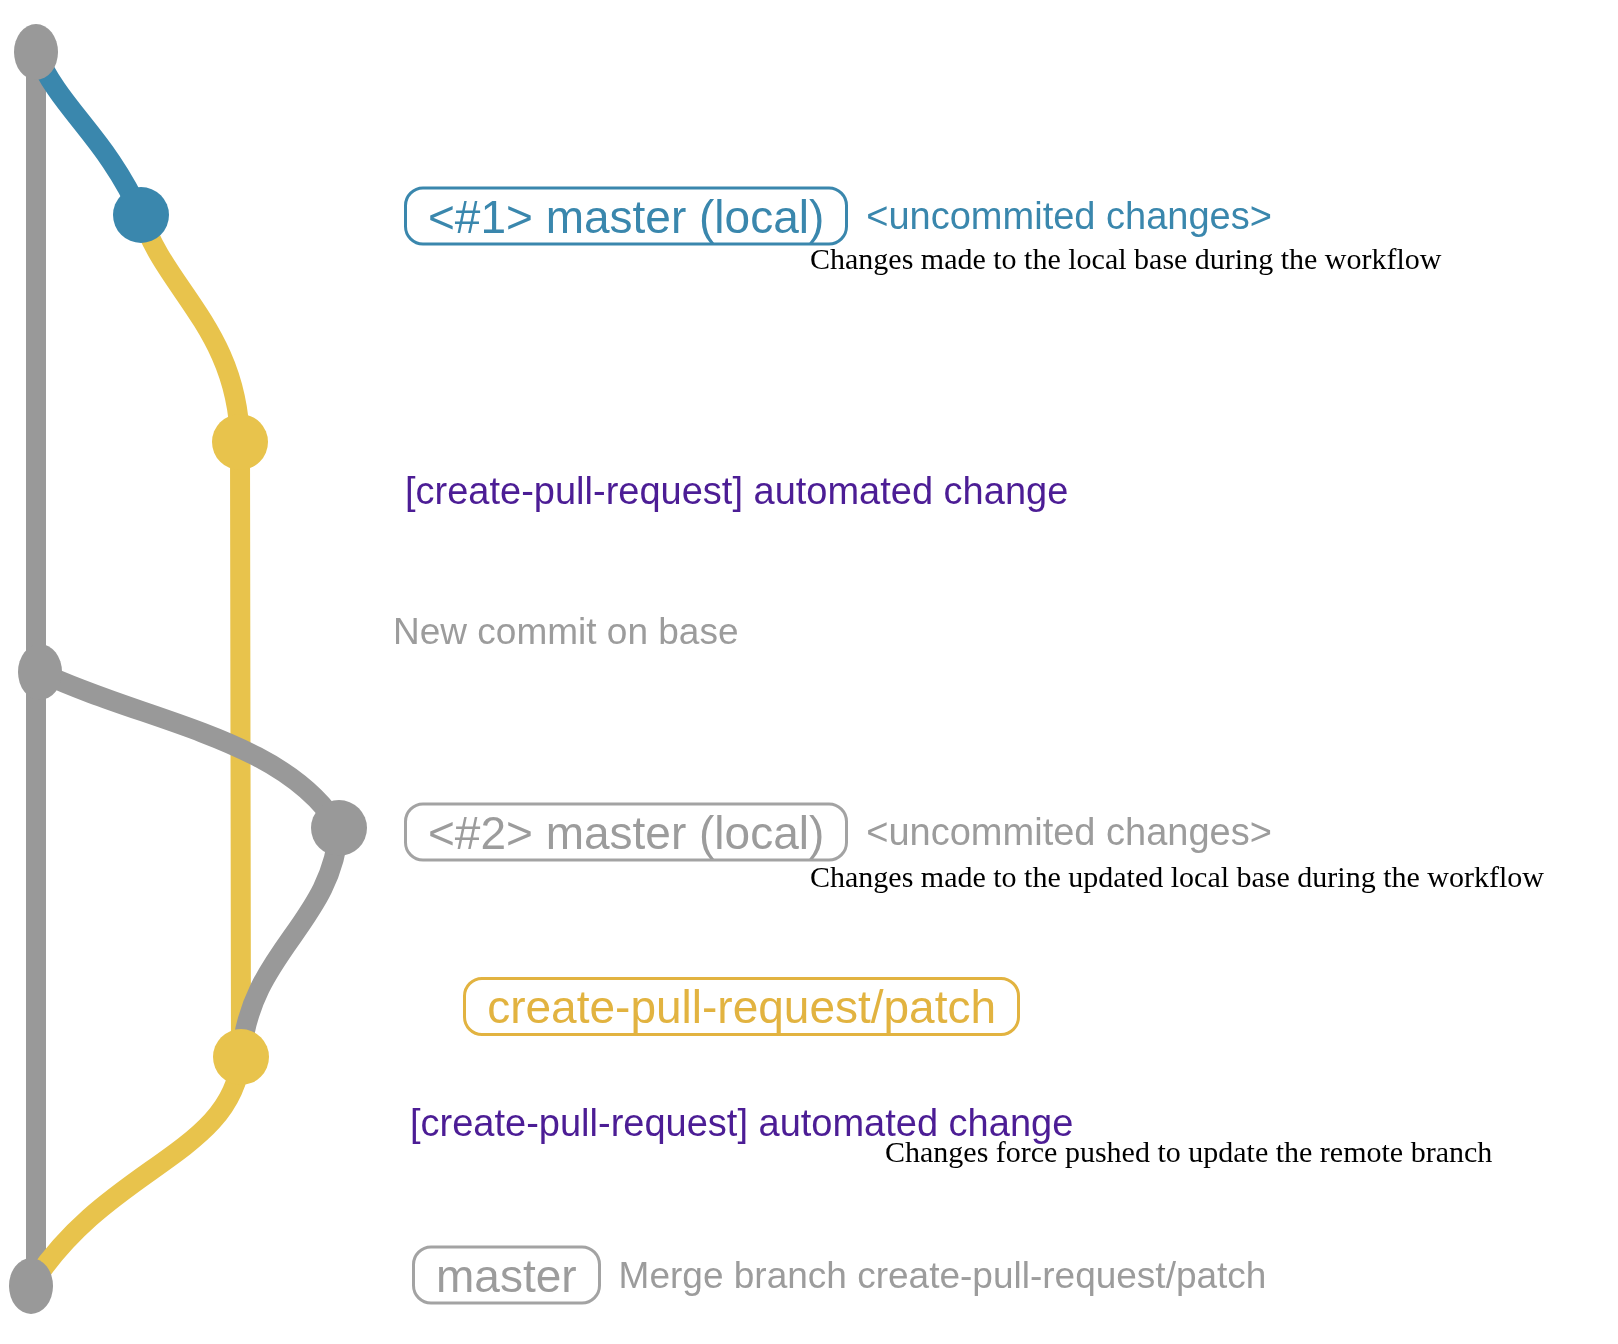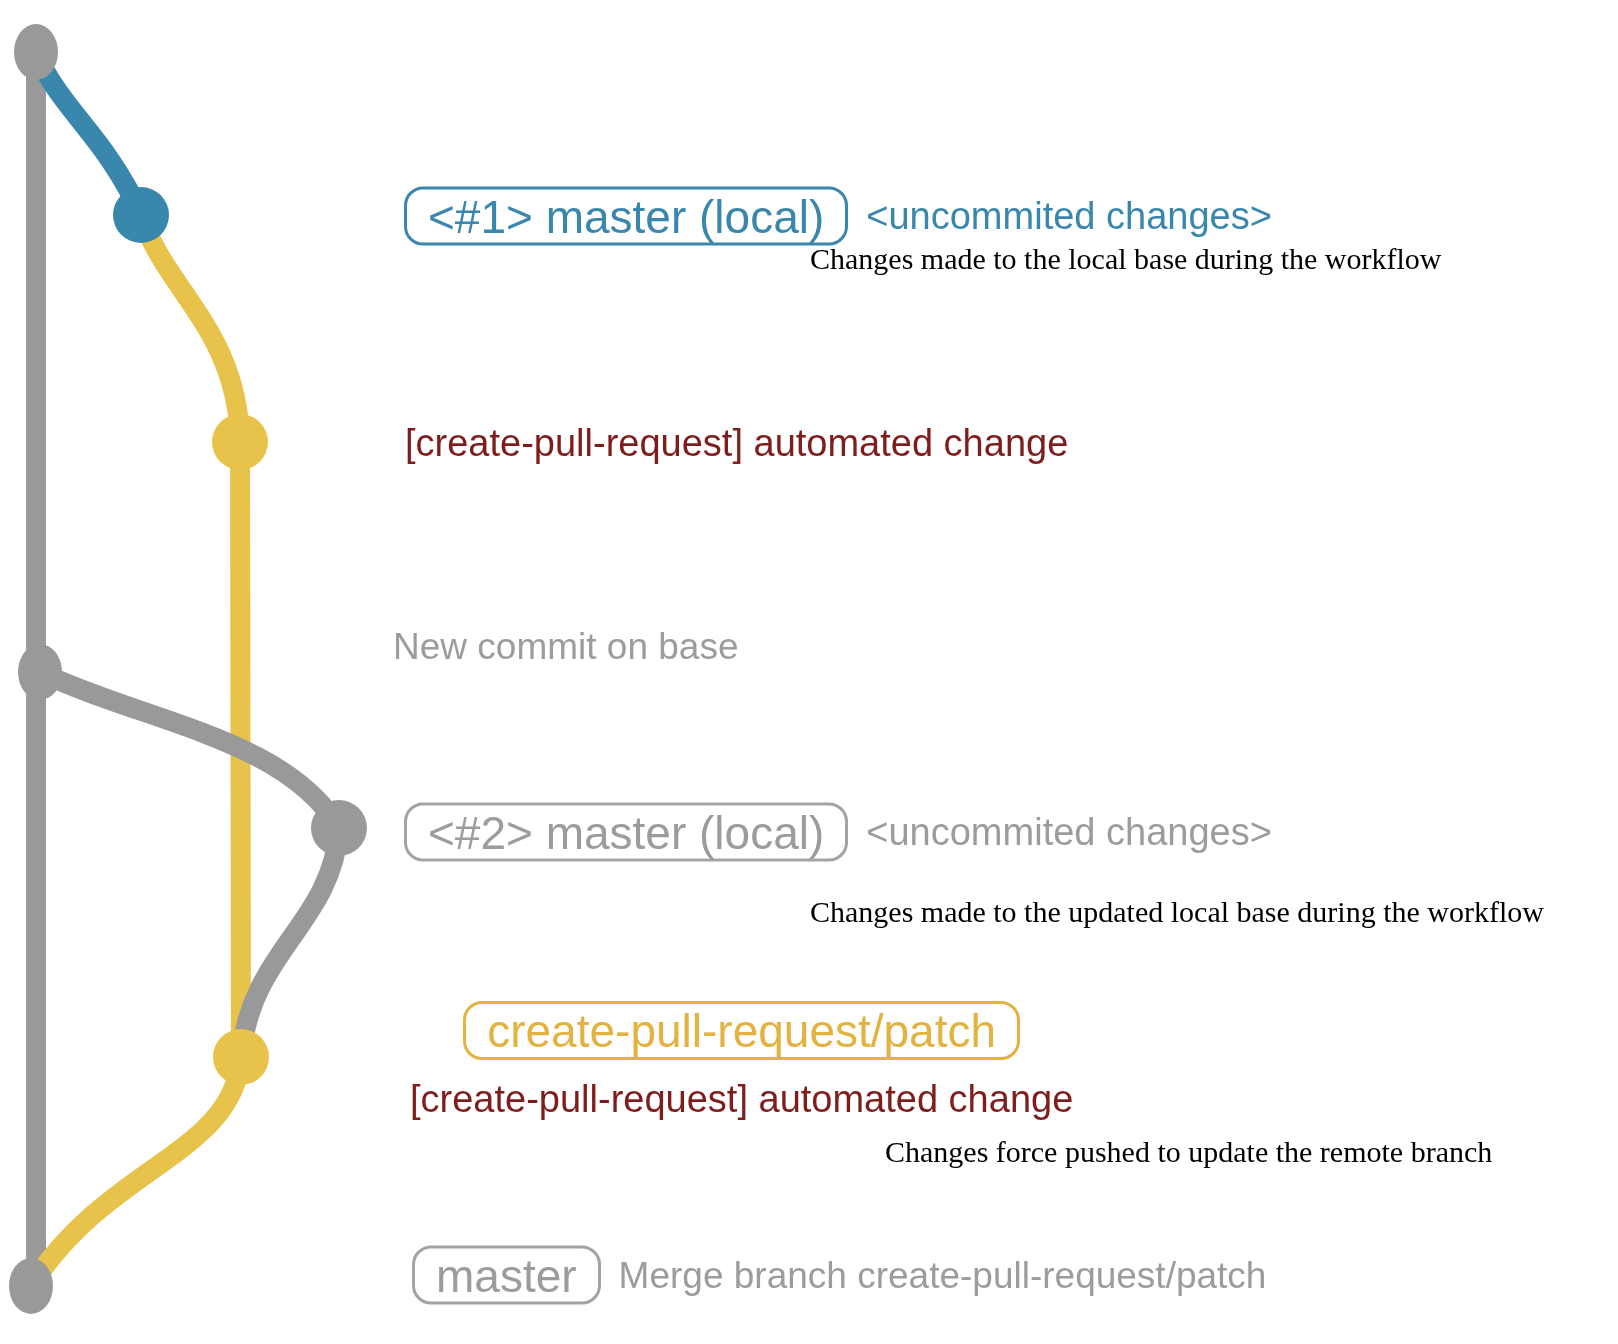--- a/index.html
+++ b/index.html
@@ -23,21 +23,21 @@
     gap: 18px;
     transform: translateY(-50%);
     white-space: nowrap;
   }
 
   .sans  { font-family: "Liberation Sans", sans-serif; font-size: 37px; }
   .serif { font-family: "Liberation Serif", serif; font-size: 30px; color: #000000; }
 
   .gray-text   { color: #9c9c9c; }
   .blue-text   { color: #3a87ad; }
-  .yellow-text { color: #7f1d1d; }
+  .yellow-text { color: #4c1d95; margin-top: 48px; }
 
   .badge {
     display: inline-flex;
     align-items: center;
     box-sizing: border-box;
     height: 59px;
     padding: 0 21px;
     border: 3px solid;
     border-radius: 19px;
     font-size: 46px;
@@ -73,27 +73,27 @@
 
 
   <div class="row" style="left:404px; top:216px;">
     <span class="badge badge-blue">&lt;#1&gt; master (local)</span>
     <span class="sans blue-text" style="font-size:38px;">&lt;uncommited changes&gt;</span>
   </div>
   <div class="abs vcenter serif" style="left:810px; top:259px;">Changes made to the local base during the workflow</div>
 
   <div class="abs vcenter sans yellow-text" style="left:405px; top:443px; font-size:38px;">[create-pull-request] automated change</div>
 
-  <div class="abs vcenter sans gray-text" style="left:393px; top:647px;">New commit on base</div>
+  <div class="abs vcenter sans gray-text" style="left:393px; top:632px;">New commit on base</div>
 
   <div class="row" style="left:404px; top:832px;">
     <span class="badge badge-gray">&lt;#2&gt; master (local)</span>
     <span class="sans gray-text" style="font-size:38px;">&lt;uncommited changes&gt;</span>
   </div>
-  <div class="abs vcenter serif" style="left:810px; top:912px;">Changes made to the updated local base during the workflow</div>
+  <div class="abs vcenter serif" style="left:810px; top:877px;">Changes made to the updated local base during the workflow</div>
 
   <div class="row" style="left:410px; top:1061px;flex-direction:column;">
     <span class="badge badge-yellow">create-pull-request/patch</span>
     <span class="sans yellow-text" style="font-size:38px;">[create-pull-request] automated change</span>
   </div>
   <div class="abs vcenter serif" style="left:885px; top:1108px;margin-top:44px;">Changes force pushed to update the remote branch</div>
 
   <div class="row" style="left:412px; top:1275px;">
     <span class="badge badge-gray">master</span>
     <span class="sans gray-text">Merge branch create-pull-request/patch</span>

